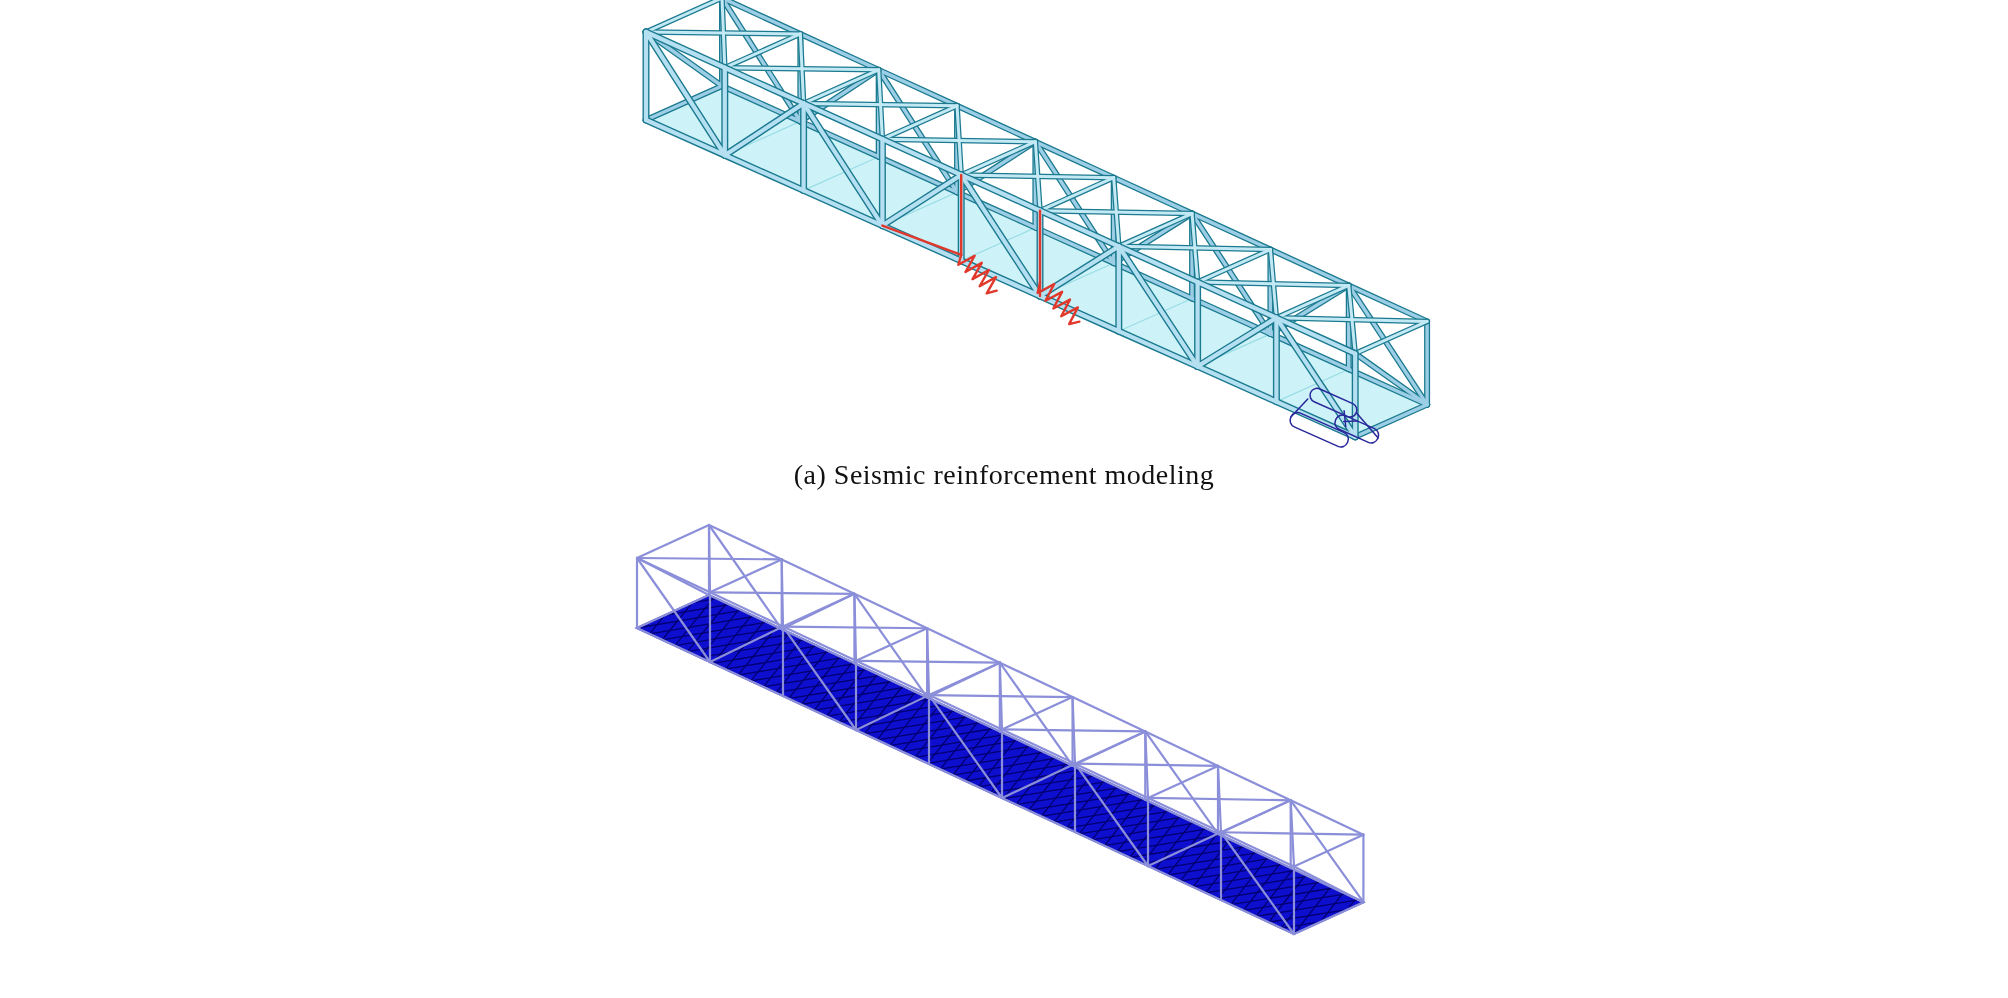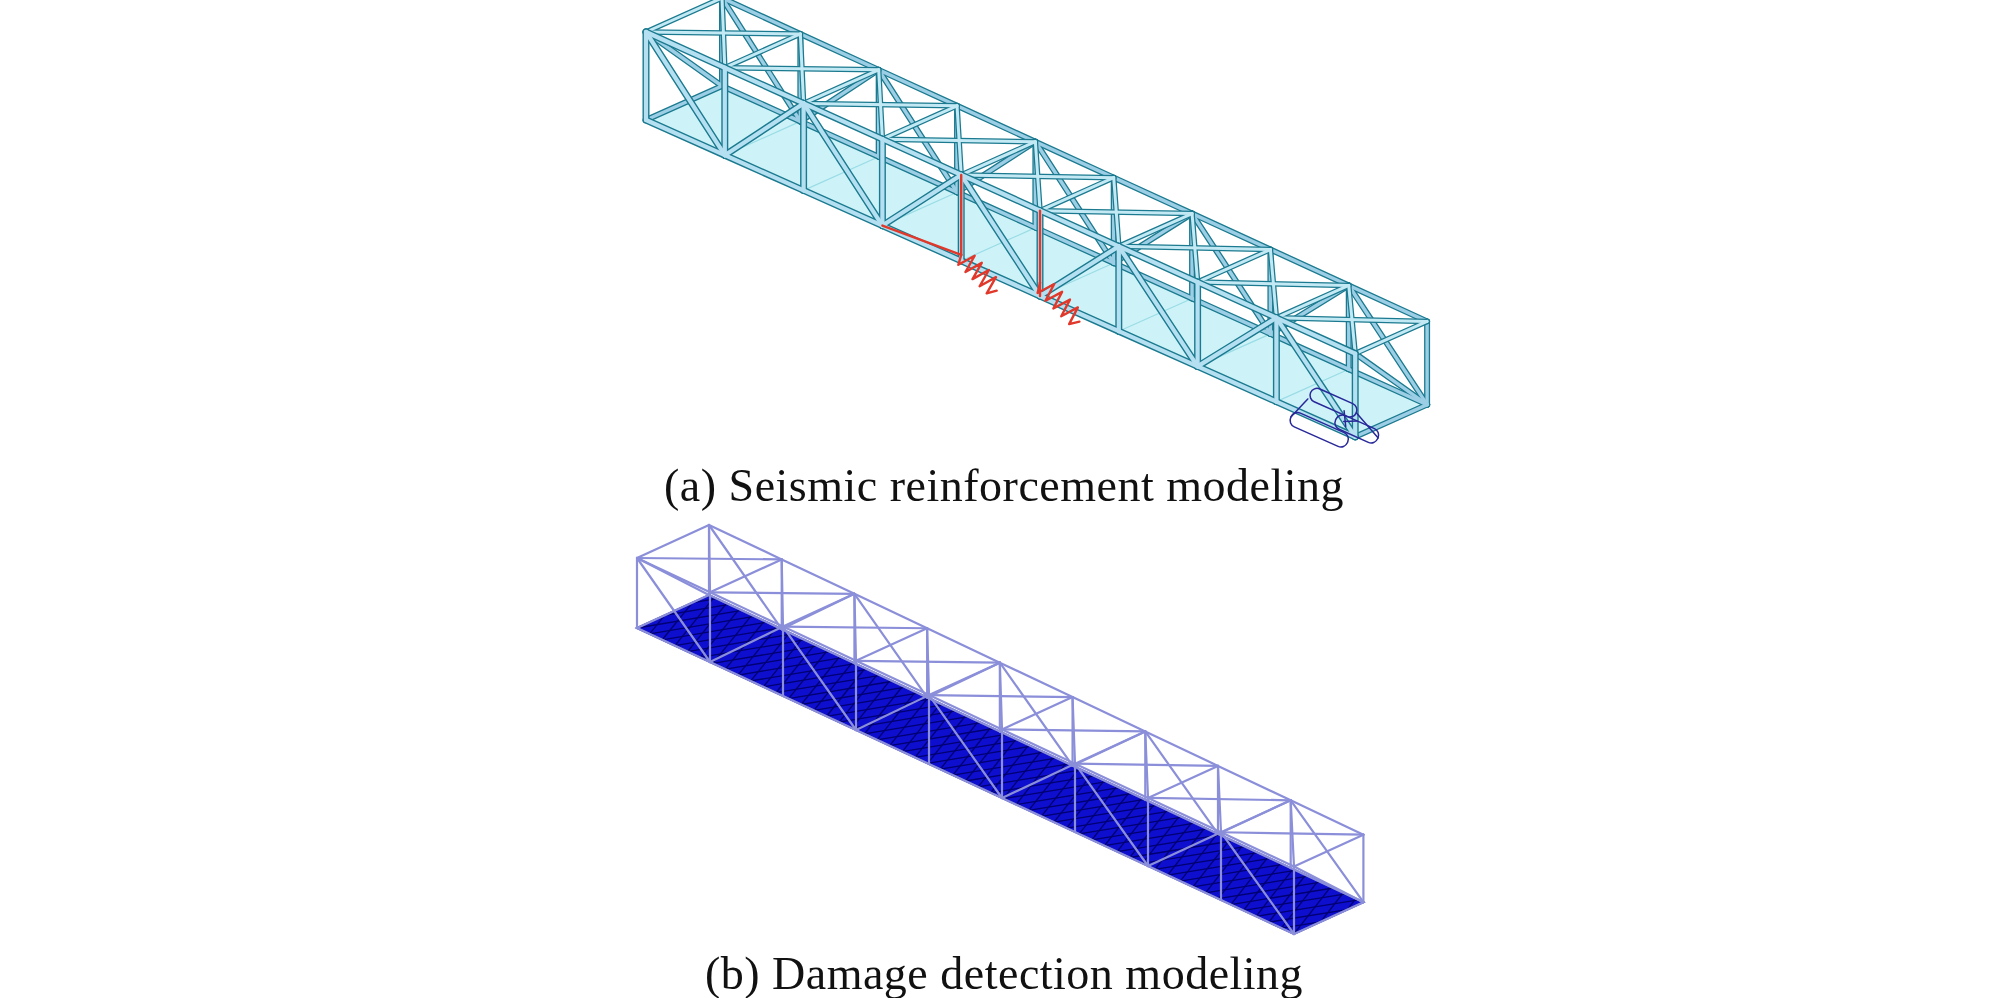--- a/index.html
+++ b/index.html
@@ -5,21 +5,21 @@
   html,body{margin:0;padding:0;}
   body{
     width:2008px;height:998px;position:relative;overflow:hidden;
     background:#ffffff;
     font-family:"Liberation Serif","DejaVu Serif",serif;
   }
   .figure-canvas{position:absolute;left:0;top:0;width:2008px;height:998px;}
   svg.models{position:absolute;left:0;top:0;}
   .caption{
     position:absolute;left:0;width:2008px;text-align:center;
-    font-size:46px;letter-spacing:0.5px;
+    font-size:28px;letter-spacing:0.5px;
   }
   #cap-a{top:459px;}
   #cap-b{top:947px;}
 </style>
 </head>
 <body style="background: rgb(255, 255, 255);">
 
 <div class="figure-canvas">
   <svg id="models" class="models" width="2008" height="998" viewBox="0 0 2008 998">
       <g>
@@ -514,14 +514,13 @@
           <line x1="929" y1="764" x2="929" y2="695.12" stroke="#8b8fd9" stroke-width="2.2" stroke-linecap="round"></line>
           <line x1="1002" y1="798" x2="1002" y2="729.4" stroke="#8b8fd9" stroke-width="2.2" stroke-linecap="round"></line>
           <line x1="1075" y1="832" x2="1075" y2="763.6800000000001" stroke="#8b8fd9" stroke-width="2.2" stroke-linecap="round"></line>
           <line x1="1148" y1="866" x2="1148" y2="797.96" stroke="#8b8fd9" stroke-width="2.2" stroke-linecap="round"></line>
           <line x1="1221" y1="900" x2="1221" y2="832.24" stroke="#8b8fd9" stroke-width="2.2" stroke-linecap="round"></line>
           <line x1="1294" y1="934" x2="1294" y2="866.52" stroke="#8b8fd9" stroke-width="2.2" stroke-linecap="round"></line>
         </g>
       </g>
     </svg>
   <div class="caption" id="cap-a" style="color: rgb(17, 17, 17);">(a) Seismic reinforcement modeling</div>
-  <div class="caption" id="cap-b" style="color: rgb(17, 17, 17);">(b) Damage detection modeling</div>
 </div>
 
 </body></html>

